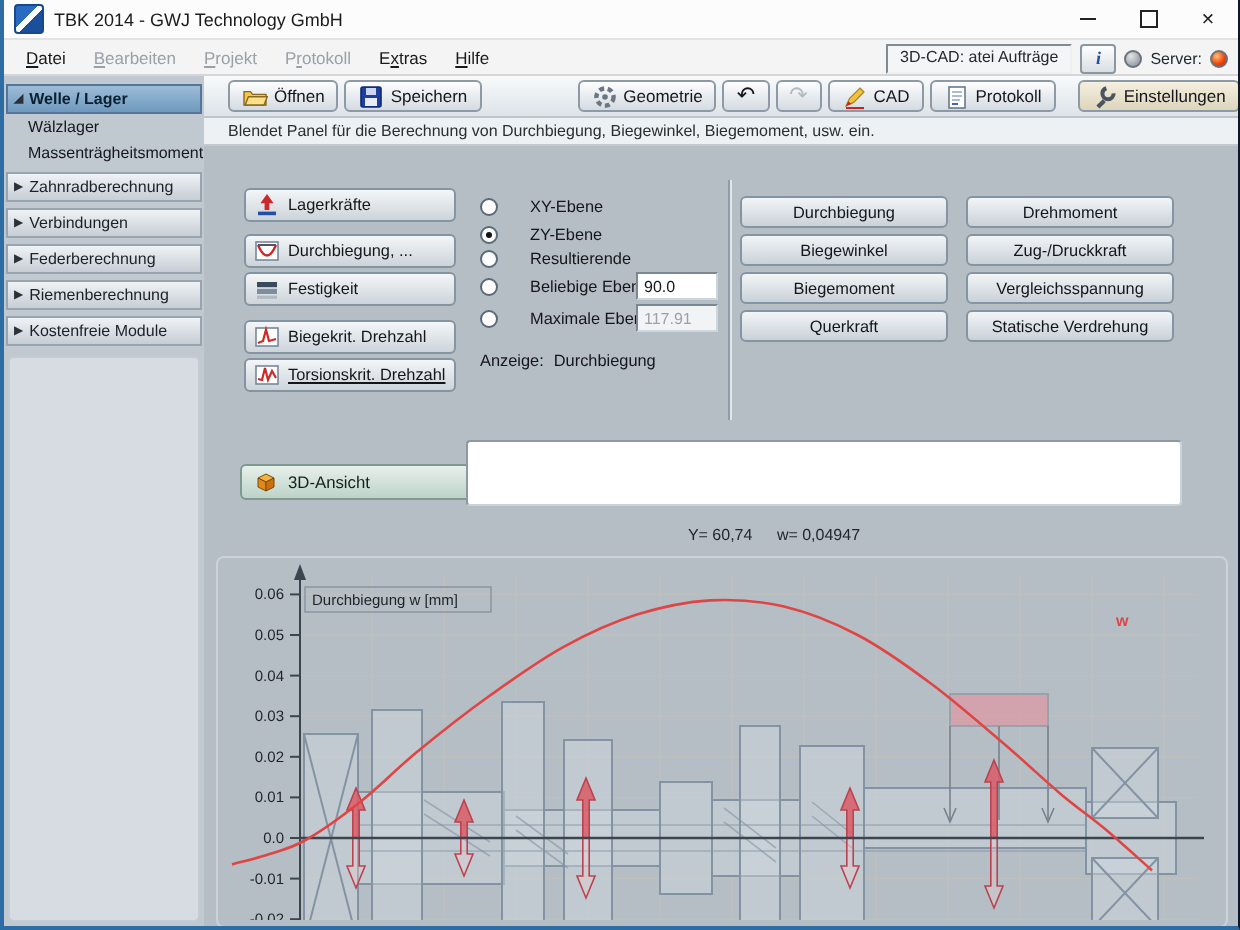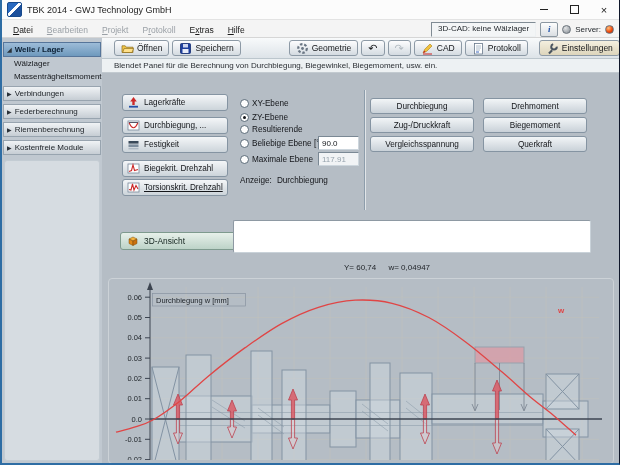--- a/index.html
+++ b/index.html
@@ -53,21 +53,21 @@
   .glyph.dim{color:#b2bac1;}
   #status-line{height:13px;line-height:13px;background:#edf1f3;border-bottom:1px solid #c2cad0;font-size:8px;color:#2a2e33;padding-left:12px;white-space:nowrap;overflow:hidden;}
   #content{position:relative;flex:1;background:#b5bdc5;min-width:0;}
   
   #calc-buttons{position:absolute;left:20px;top:21px;width:106px;}
   .calc-btn{width:106px;height:17px;display:flex;align-items:center;gap:4px;padding:0 4px;box-sizing:border-box;
     font-size:8.2px;color:#14161a;background:linear-gradient(#f4f6f8,#ccd4da);border:1px solid #8594a2;border-radius:3px;white-space:nowrap;overflow:hidden;}
   .icon{display:inline-flex;align-items:center;justify-content:center;flex:none;}
   
   #plane-group{position:absolute;left:138px;top:24px;width:125px;height:112px;font-size:8.2px;color:#14161a;}
-  .p-row{position:absolute;left:0;display:flex;align-items:center;gap:3px;height:11px;white-space:nowrap;}
+  .p-row{position:absolute;left:0;display:flex;align-items:center;gap:16px;height:11px;white-space:nowrap;}
   .radio{width:9px;height:9px;border-radius:50%;background:#fdfdfd;border:1px solid #5a6a78;box-sizing:border-box;flex:none;}
   .radio.sel::after{content:'';display:block;width:3px;height:3px;margin:2px;border-radius:50%;background:#101418;}
   .val-input{position:absolute;left:78px;top:-2px;width:41px;height:14px;box-sizing:border-box;
     font-family:"Liberation Sans",sans-serif;font-size:8px;color:#15181c;background:#fff;padding:0 3px;
     border:1px solid;border-color:#7a8894 #cdd6dd #cdd6dd #7a8894;}
   .val-input.off{color:#97a3ad;background:#f1f3f5;}
   #anzeige-row{position:absolute;left:0;top:79px;display:flex;gap:5px;white-space:nowrap;}
   #v-divider{position:absolute;left:262px;top:17px;width:1px;height:120px;background:#8d9dab;box-shadow:1px 0 0 rgba(255,255,255,.6);}
   
   #result-grid{position:absolute;left:268px;top:25px;display:grid;grid-template-columns:104px 104px;column-gap:9px;row-gap:3px;}
@@ -99,38 +99,42 @@
         <span class="max-glyph"></span>
       </span>
     <span class="win-ctl">
         <span>×</span>
       </span>
   </div>
 
   <div id="menubar">
     <span id="menu-items"><span class="menu-item"><u>D</u>atei</span><span class="menu-item disabled"><u>B</u>earbeiten</span><span class="menu-item disabled"><u>P</u>rojekt</span><span class="menu-item disabled">P<u>r</u>otokoll</span><span class="menu-item">E<u>x</u>tras</span><span class="menu-item"><u>H</u>ilfe</span></span>
     <span id="menu-right">
-      <span class="cad-box">3D-CAD: keine Wälzlager</span>
+      <span class="cad-box">3D-CAD: atei Aufträge</span>
       <span class="i-btn">i</span>
       <span class="led grey"></span>
       <span class="server-lbl">Server:</span>
       <span class="led red"></span>
     </span>
   </div>
 
   <div id="app-body">
     <div id="sidebar">
         <div class="sb-header active">
           <span class="tri">◢</span>
           <span>Welle / Lager</span>
         </div>
         <div class="sb-item">Wälzlager</div>
         <div class="sb-item">Massenträgheitsmoment</div>
         <div class="sb-header">
           <span class="tri">▶</span>
+          <span>Zahnradberechnung</span>
+        </div>
+        <div class="sb-header">
+          <span class="tri">▶</span>
           <span>Verbindungen</span>
         </div>
         <div class="sb-header">
           <span class="tri">▶</span>
           <span>Federberechnung</span>
         </div>
         <div class="sb-header">
           <span class="tri">▶</span>
           <span>Riemenberechnung</span>
         </div>
@@ -293,30 +297,36 @@
           </div>
         <div id="v-divider"></div>
         <div id="result-grid">
             <button class="result-btn">
               <span>Durchbiegung</span>
             </button>
             <button class="result-btn">
               <span>Drehmoment</span>
             </button>
             <button class="result-btn">
+              <span>Biegewinkel</span>
+            </button>
+            <button class="result-btn">
               <span>Zug-/Druckkraft</span>
             </button>
             <button class="result-btn">
               <span>Biegemoment</span>
             </button>
             <button class="result-btn">
               <span>Vergleichsspannung</span>
             </button>
             <button class="result-btn">
               <span>Querkraft</span>
+            </button>
+            <button class="result-btn">
+              <span>Statische Verdrehung</span>
             </button>
           </div>
         <div id="btn-3d">
           <span class="icon">
             <svg width="12" height="12" viewBox="0 0 12 12">
               <polygon points="2,4 6,2 10,4 6,6" fill="#f5b33e" stroke="#7a4a08" stroke-width="0.5"></polygon>
               <polygon points="2,4 6,6 6,10.5 2,8.5" fill="#e08818" stroke="#7a4a08" stroke-width="0.5"></polygon>
               <polygon points="6,6 10,4 10,8.5 6,10.5" fill="#c9710f" stroke="#7a4a08" stroke-width="0.5"></polygon>
             </svg>
           </span>

